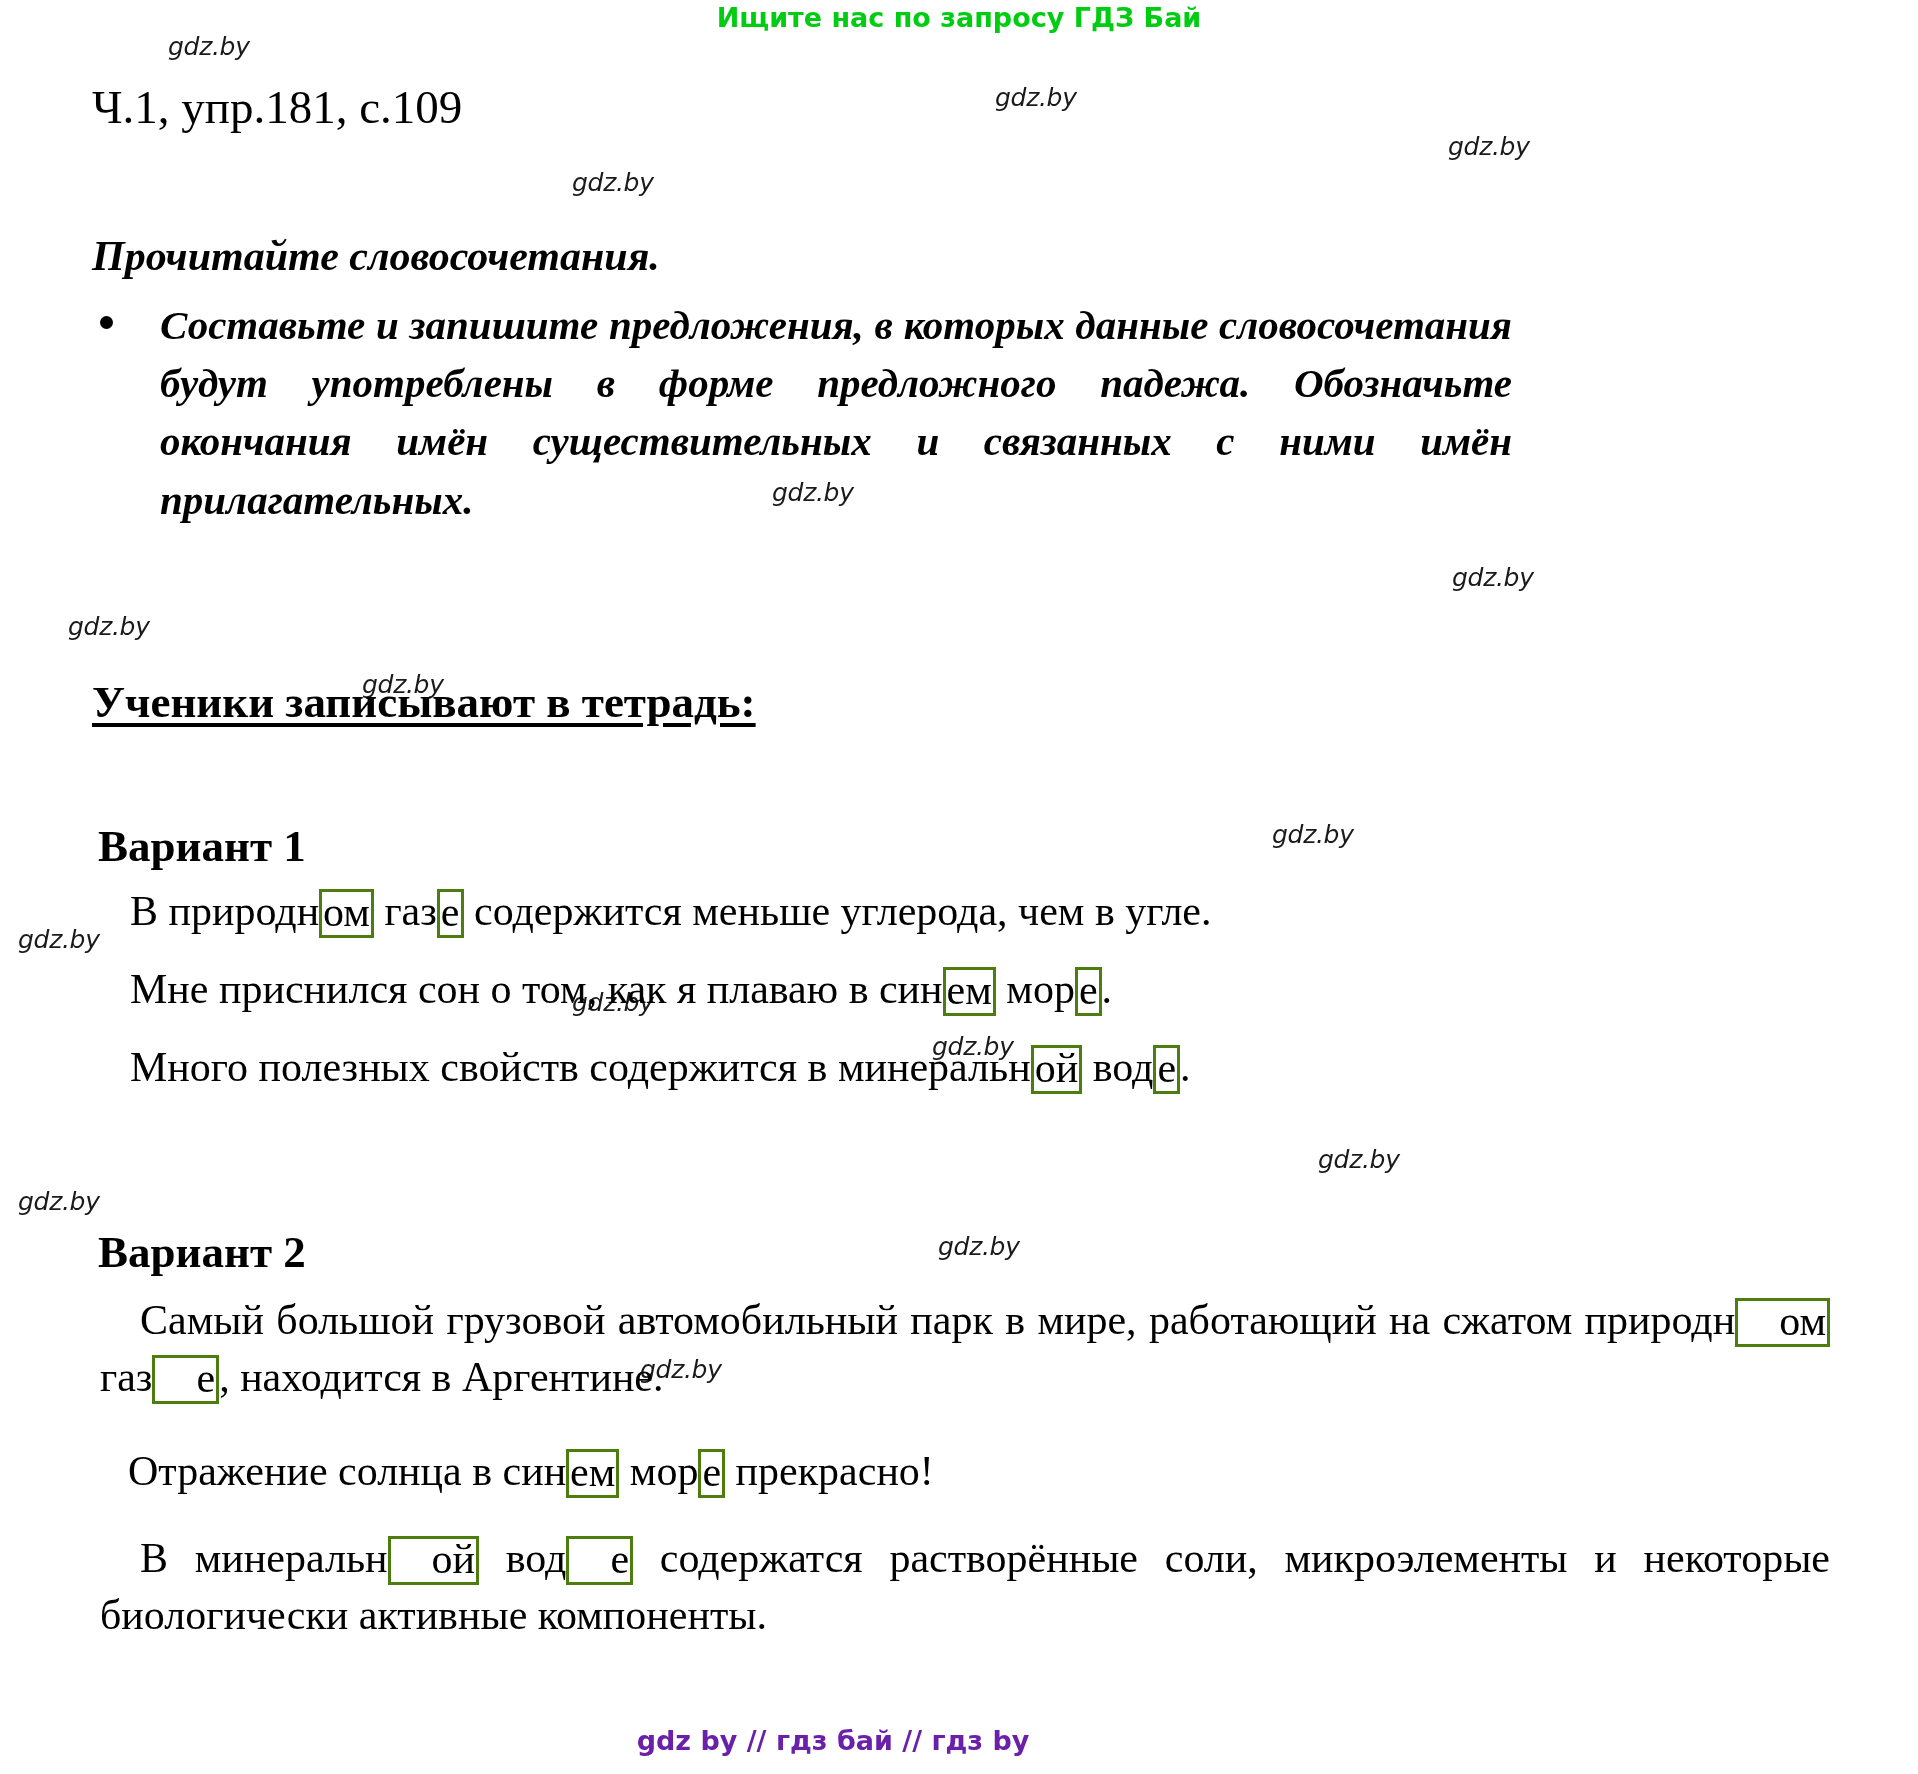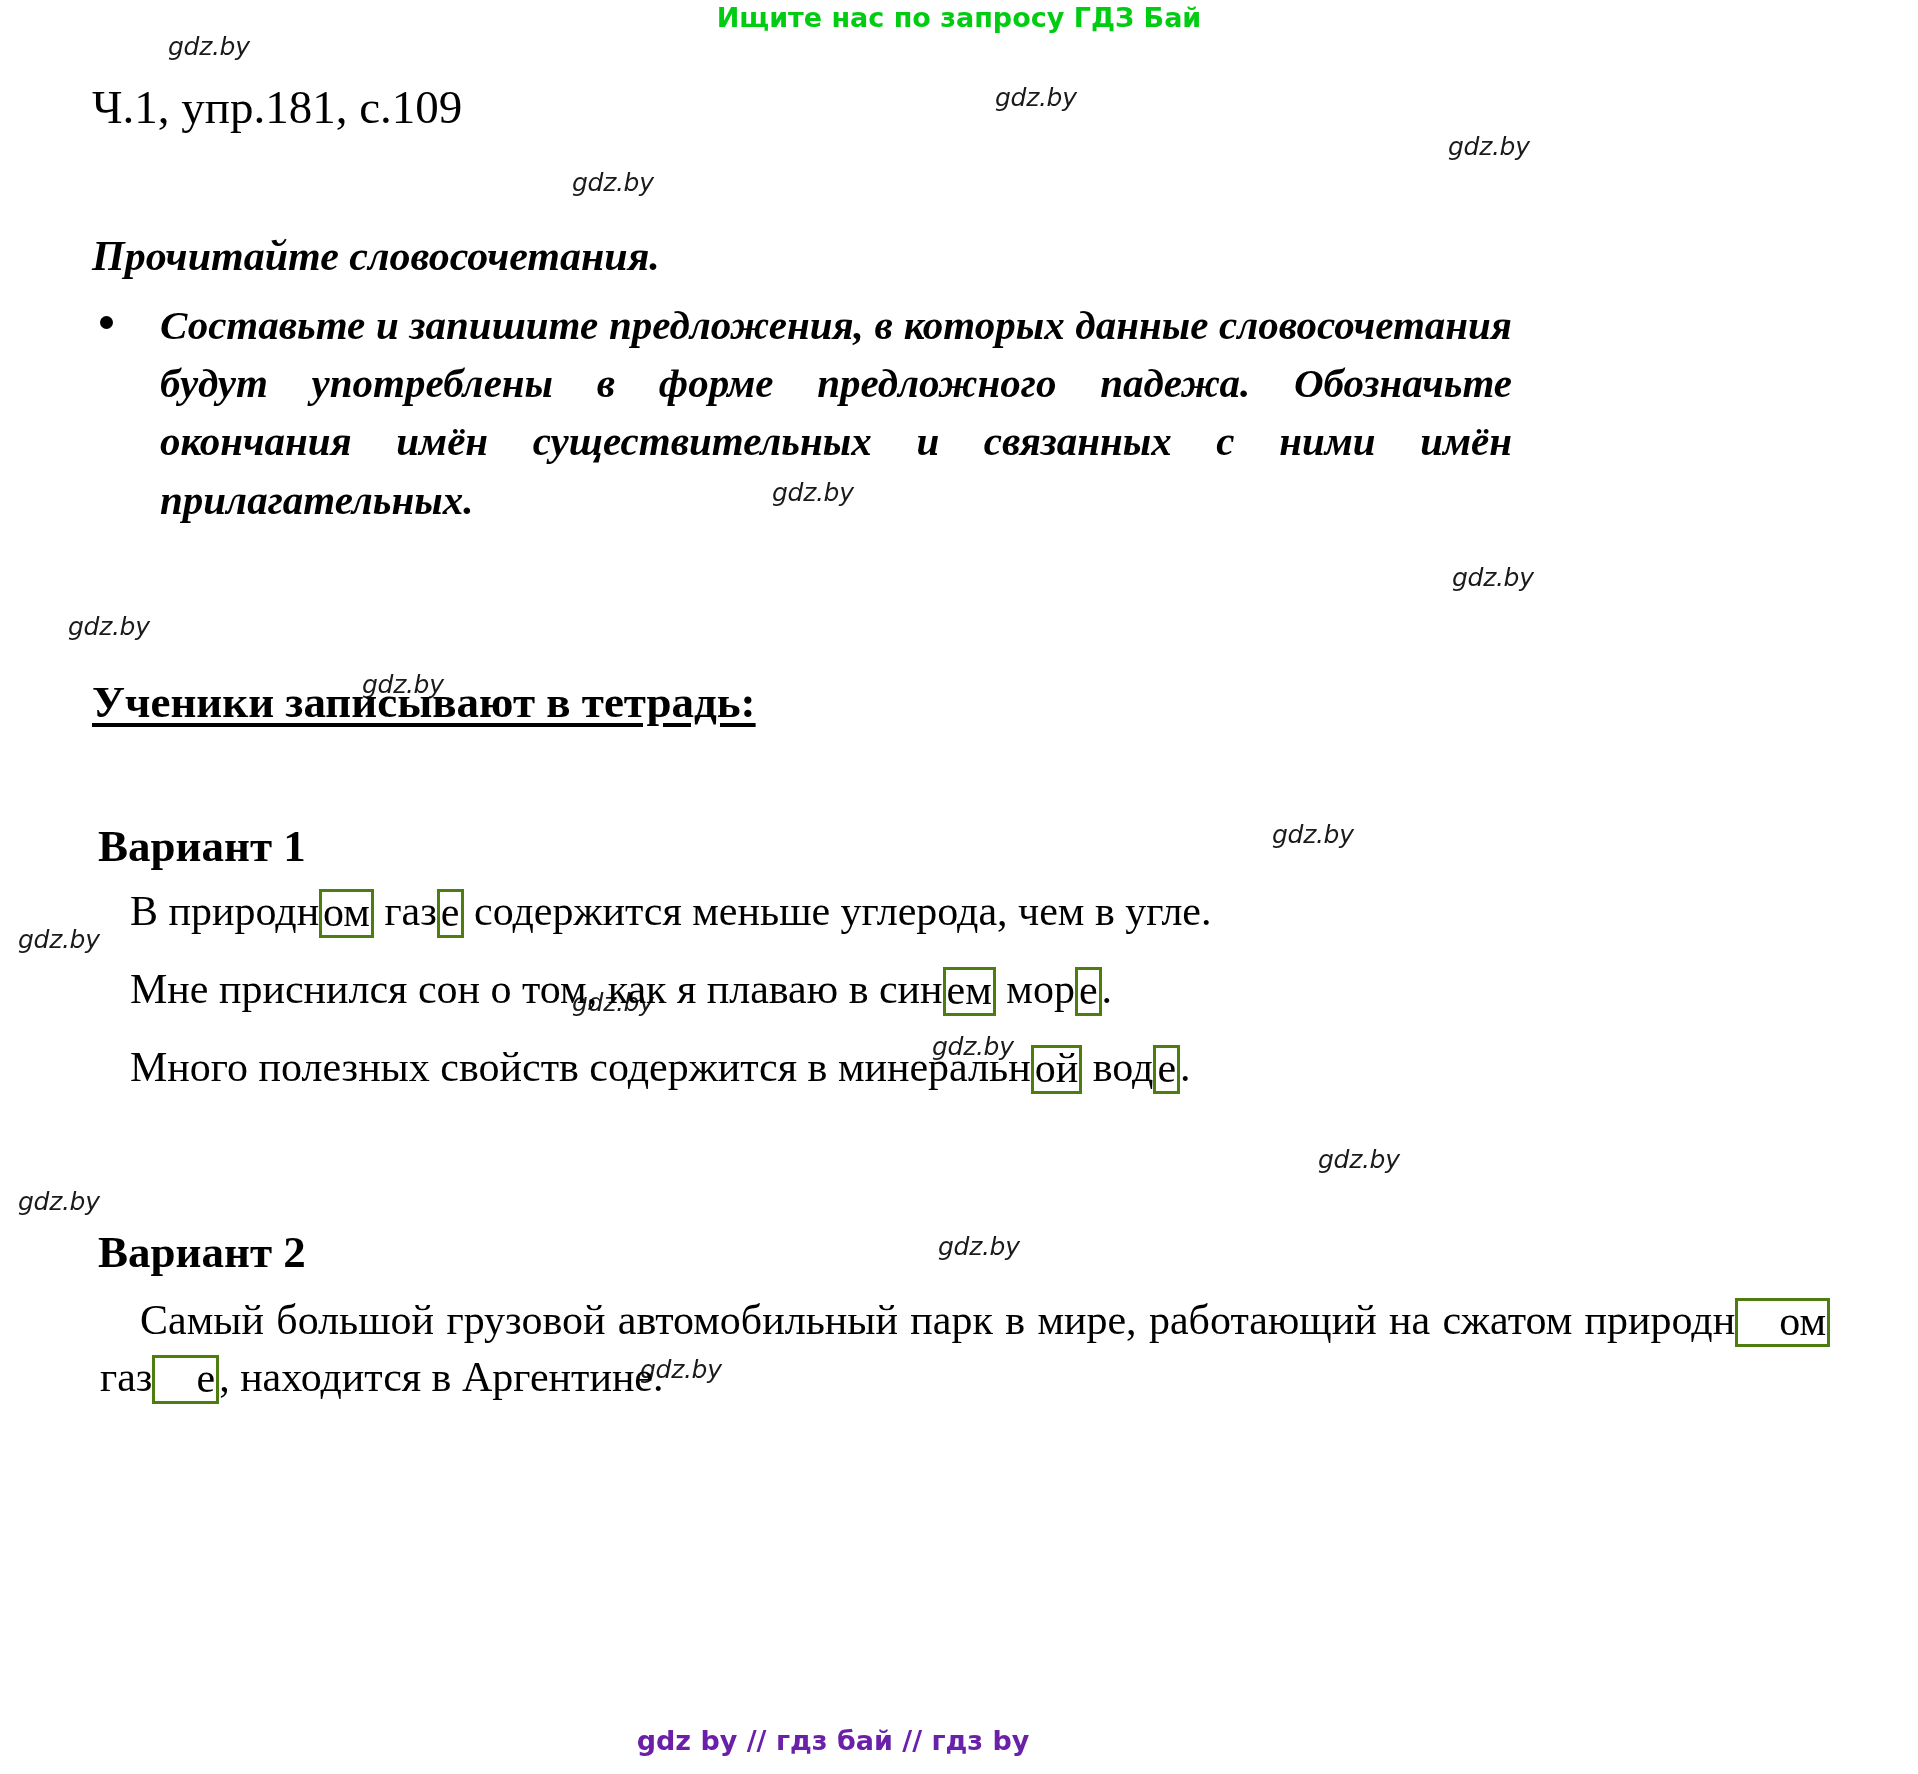--- a/index.html
+++ b/index.html
@@ -195,16 +195,18 @@
 
   <div class="variant-label" id="variant1-label">Вариант 1</div>
 
   <div class="sent" id="v1-s1" style="left:130px; top:888px;">В природн<span class="ending">ом</span> газ<span class="ending">е</span> содержится меньше углерода, чем в угле.</div>
   <div class="sent" id="v1-s3" style="left:130px; top:1044px;">Много полезных свойств содержится в минеральн<span class="ending">ой</span> вод<span class="ending">е</span>.</div>
   <div class="sent" id="v1-s2" style="left:130px; top:966px;">Мне приснился сон о том, как я плаваю в син<span class="ending">ем</span> мор<span class="ending">е</span>.</div>
 
   <div class="variant-label" id="variant2-label">Вариант 2</div>
 
   <div class="para justify-para" id="v2-s1" style="left:100px; top:1292px; width:1730px; text-indent:40px;">Самый большой грузовой автомобильный парк в мире, работающий на сжатом природн<span class="ending">ом</span> газ<span class="ending">е</span>, находится в Аргентине.</div>
+  <div class="sent" id="v2-s2" style="left:128px; top:1448px;">Отражение солнца в син<span class="ending">ем</span> мор<span class="ending">е</span> прекрасно!</div>
+  <div class="para justify-para" id="v2-s3" style="left:100px; top:1530px; width:1730px; text-indent:40px;">В минеральн<span class="ending">ой</span> вод<span class="ending">е</span> содержатся растворённые соли, микроэлементы и некоторые биологически активные компоненты.</div>
 
   <div class="footer-links">gdz by  //  гдз бай  //  гдз by</div>
 
 </div>
 
 </body></html>

